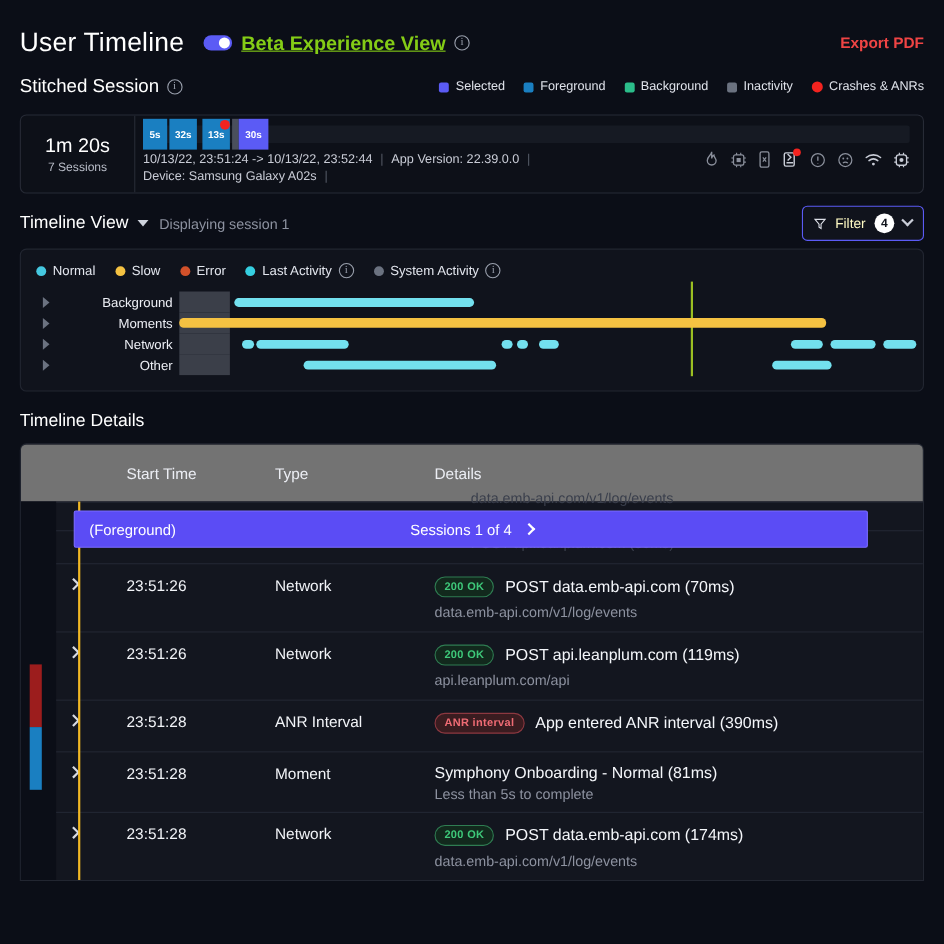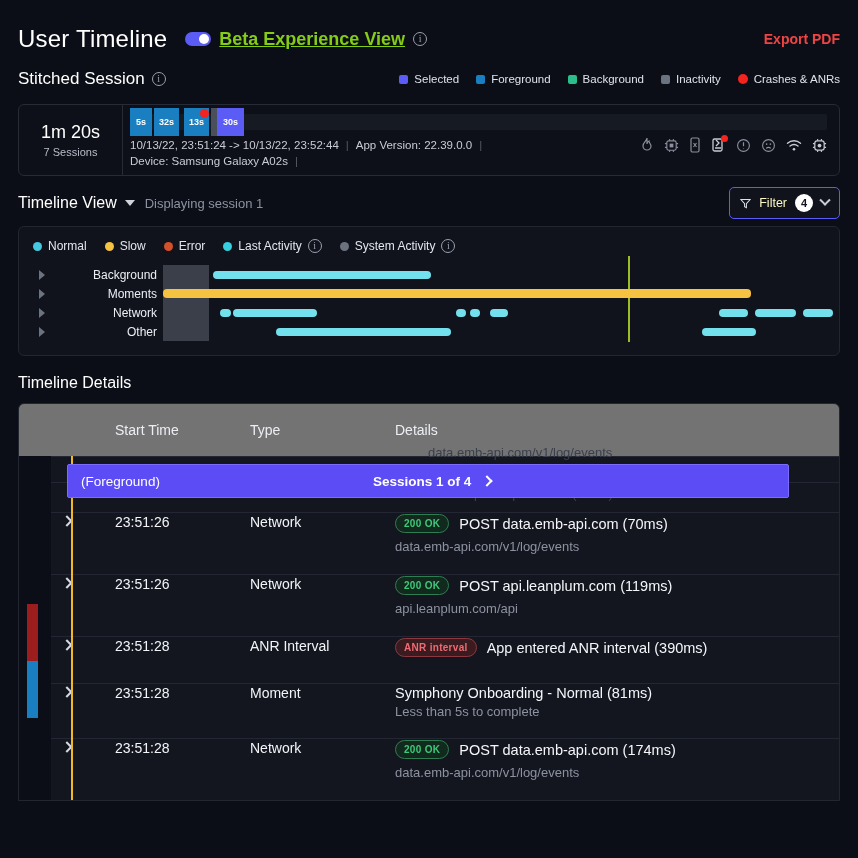--- a/index.html
+++ b/index.html
@@ -154,21 +154,21 @@
   .th.c3 { width: 145px; flex: none; }
   .th.c4 { flex: 1; }
 
   .tbl-body { position: relative; background: #13161f; }
   .gutter {
     position: absolute; left: 0; top: 0; bottom: 0; width: 32px; background: #0b0e17; z-index: 2;
   }
   .gutter-mark { position: absolute; left: 8px; width: 11px; }
   .tick-line { position: absolute; left: 52px; top: 0; bottom: 0; width: 2px; background: #f2b824; z-index: 3; }
 
-  .trow { display: flex; border-top: 1px solid #232733; min-height: 62px; align-items: flex-start; padding-top: 1px; }
+  .trow { display: flex; border-top: 1px solid #232733; min-height: 62px; align-items: flex-start; padding-top: 11px; }
   .trow:first-child { border-top: none; }
   .tc { font-size: 14px; color: #f2f4f8; }
   .tc.c1 { width: 96px; flex: none; display: flex; align-items: center; justify-content: center; padding-top: 3px;}
   .tc.c2 { width: 135px; flex: none; }
   .tc.c3 { width: 145px; flex: none; }
   .tc.c4 { flex: 1; padding-right: 14px; }
   .rowchev {
     width: 8px; height: 8px; border-right: 2px solid #d7dae3; border-top: 2px solid #d7dae3;
     transform: rotate(45deg);
   }
@@ -180,21 +180,21 @@
   }
   .pill.ok { color: #3ec97a; border: 1px solid #2f7d52; background: #12291d; }
   .pill.anr { color: #ef6b74; border: 1px solid #8c3840; background: #3a1c20; }
 
   .fg-banner {
     position: absolute; left: 48px; right: 50px; top: 8px; height: 34px;
     background: #5b4cf5; border: 1px solid #7b6bff; border-radius: 2px;
     display: flex; align-items: center; z-index: 5;
   }
   .fg-left { width: 105px; flex: none; text-align: center; font-size: 13.5px; color: #fff; }
-  .fg-mid { display: flex; align-items: center; gap: 12px; margin-left: 200px; font-size: 13.5px; color:#fff; font-weight: 700; }
+  .fg-mid { display: flex; align-items: center; gap: 12px; margin-left: 200px; font-size: 13.5px; color:#fff; font-weight: 400; }
   .fg-chev { width: 8px; height: 8px; border-right: 2px solid #fff; border-top: 2px solid #fff; transform: rotate(45deg); }
 
   .ghost-row { height: 26px; position: relative; border-top: 1px solid #232733; }
   .ghost-row .ghost-txt {
     position: absolute; left: 409px; top: 3px; font-size: 13px; color: #3a3f4c;
     white-space: nowrap; overflow: hidden;
   }
   .ghost-row.top .ghost-txt { top: -12px; }
 </style>
 </head>

